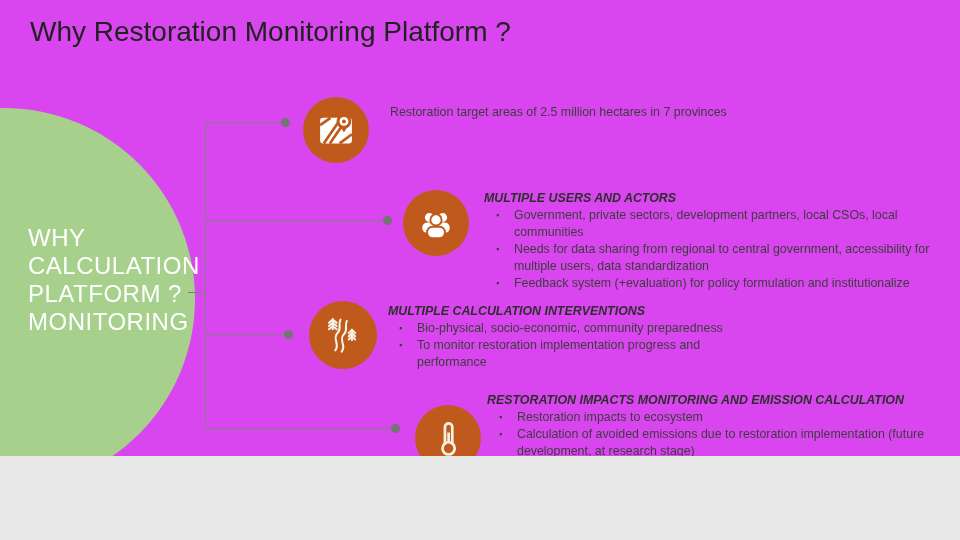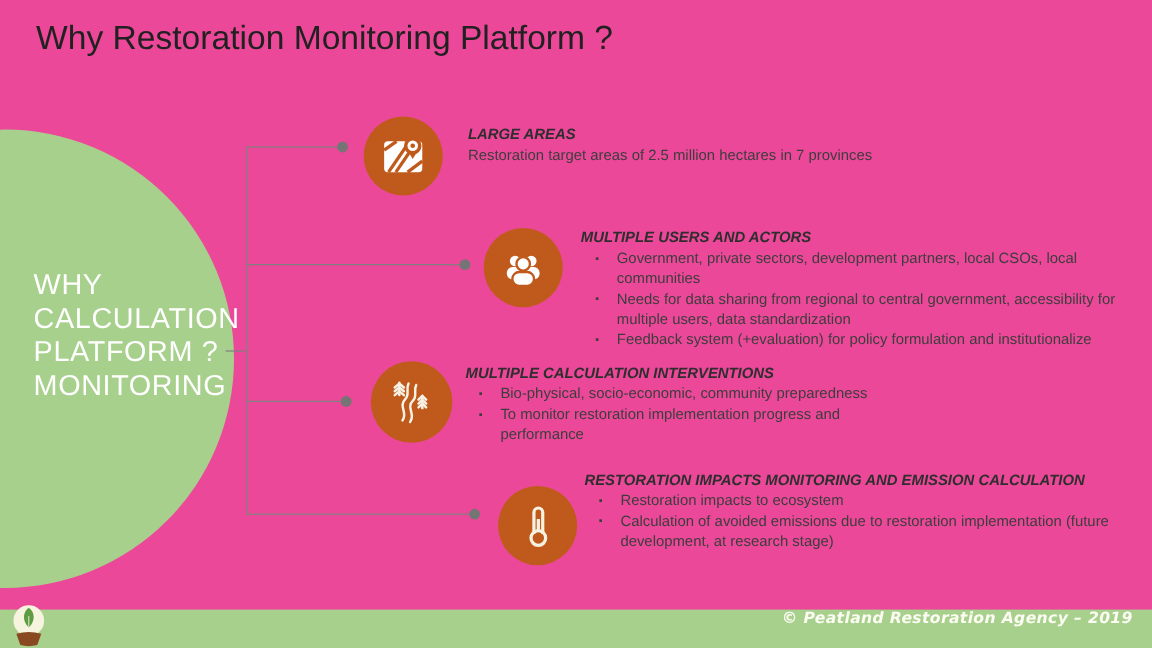--- a/index.html
+++ b/index.html
@@ -1,17 +1,17 @@
 <!DOCTYPE html>
 <html><head>
 <meta charset="utf-8">
 <style>
   html,body{margin:0;padding:0;background:#e8e8e8;}
   #slide{
-    position:relative;width:960px;height:540px;background:#ec4899;
+    position:relative;width:960px;height:456px;background:#d946ef;
     overflow:hidden;font-family:"Liberation Sans",sans-serif;
   }
   
   .slide-title{
     position:absolute;left:30px;top:16px;font-size:28px;font-weight:400;
     color:#212121;letter-spacing:0px;
   }
   
   .bubble{
     position:absolute;left:-187px;top:108px;width:382px;height:382px;
@@ -125,21 +125,20 @@
     <svg width="44" height="44" viewBox="0 0 36 36">
       <g stroke="#F6F2E2" fill="none">
         <path d="M15.5,23.5 L15.5,9 A3,3 0 0 1 21.5,9 L21.5,23.5" stroke-width="2.2"></path>
         <circle cx="18.5" cy="26.5" r="5" stroke-width="2.2"></circle>
         <path d="M18.5,13.5 L18.5,21.5" stroke-width="2.2"></path>
       </g>
     </svg>
   </div>
 
   <div class="section" style="left:390px;top:104px;width:560px;">
-    <div class="sec-title">LARGE AREAS</div>
     <div>Restoration target areas of 2.5 million hectares in 7 provinces</div>
   </div>
 
   <div class="section" style="left:484px;top:190px;width:480px;">
     <div class="sec-title">MULTIPLE USERS AND ACTORS</div>
     <div class="row">
       <span class="marker">▪</span>
       <span class="btext">Government, private sectors, development partners, local CSOs, local communities</span>
     </div>
     <div class="row">

